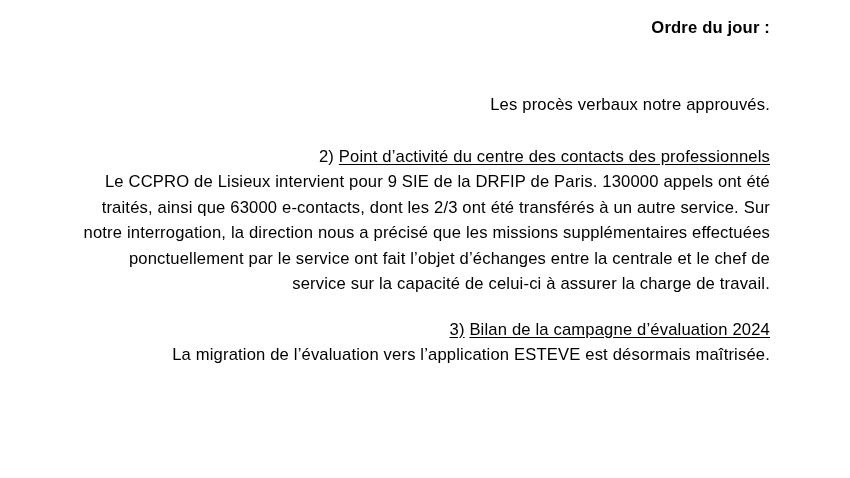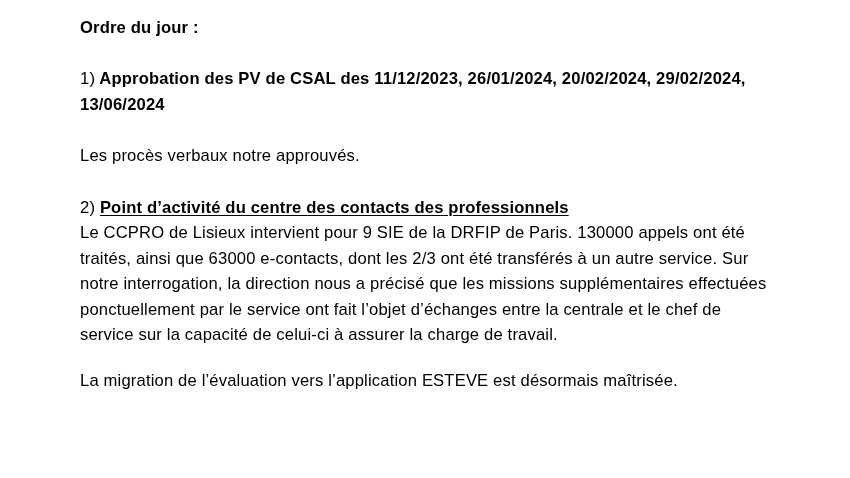--- a/index.html
+++ b/index.html
@@ -23,23 +23,24 @@
     padding: 0 80px 0 80px;
   }
   .doc {
     padding-top: 0;
   }
   p {
     margin: 0;
     font-size: 16.6px;
     line-height: 25.5px;
     letter-spacing: 0.01em;
+    text-align: right;
   }
   .underline-bold {
-    font-weight: bold;
+    font-weight: normal;
     text-decoration: underline;
     text-underline-offset: 2px;
   }
   .heading-ordre {
     font-weight: bold;
     font-size: 16.6px;
     line-height: 25px;
     padding-top: 3px;
   }
   .spacer-26 { height: 26px; }
@@ -67,31 +68,31 @@
 
 <div class="page">
   <div class="doc">
 
     <div class="spacer-12"></div>
 
     <p class="heading-ordre">Ordre du jour :</p>
 
     <div class="spacer-26"></div>
 
-    <p class="item-block"><span class="num">1)</span> <span>Approbation des PV de CSAL des 11/12/2023, 26/01/2024, 20/02/2024, 29/02/2024, 13/06/2024</span></p>
 
     <div class="spacer-26"></div>
 
     <p class="para">Les procès verbaux notre approuvés.</p>
 
     <div class="spacer-26"></div>
 
     <p class="sec-title"><span class="num">2)</span> <span class="underline-bold">Point d’activité du centre des contacts des professionnels</span></p>
 
     <p class="para">Le CCPRO de Lisieux intervient pour 9 SIE de la DRFIP de Paris. 130000 appels ont été traités, ainsi que 63000 e-contacts, dont les 2/3 ont été transférés à un autre service. Sur notre interrogation, la direction nous a précisé que les missions supplémentaires effectuées ponctuellement par le service ont fait l’objet d’échanges entre la centrale et le chef de service sur la capacité de celui-ci à assurer la charge de travail.</p>
 
     <div class="spacer-20"></div>
 
+    <p class="sec-title"><span class="underline-bold">3)</span> <span class="underline-bold">Bilan de la campagne d’évaluation 2024</span></p>
 
     <p class="para">La migration de l’évaluation vers l’application ESTEVE est désormais maîtrisée.</p>
 
   </div>
 </div>
 
 </body></html>

